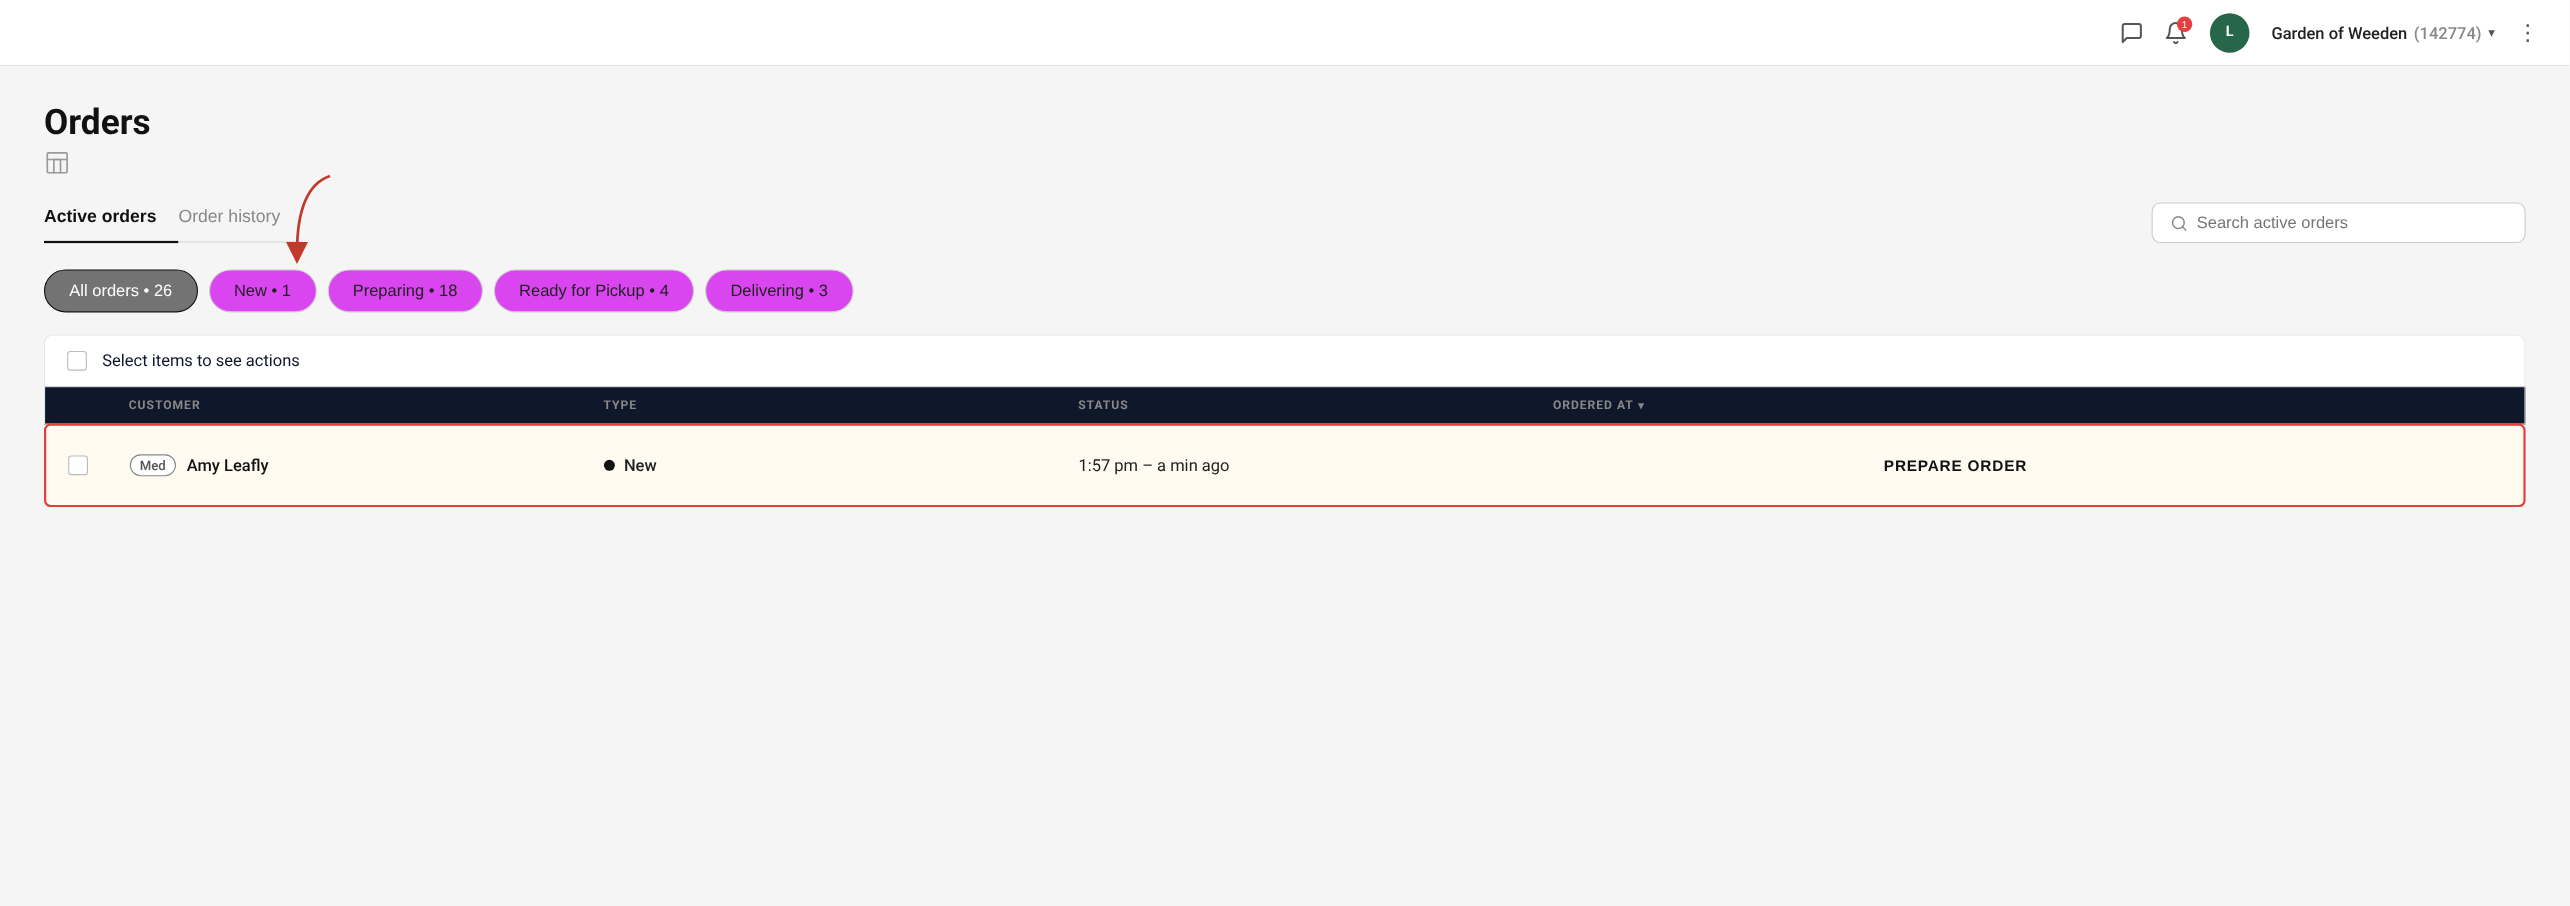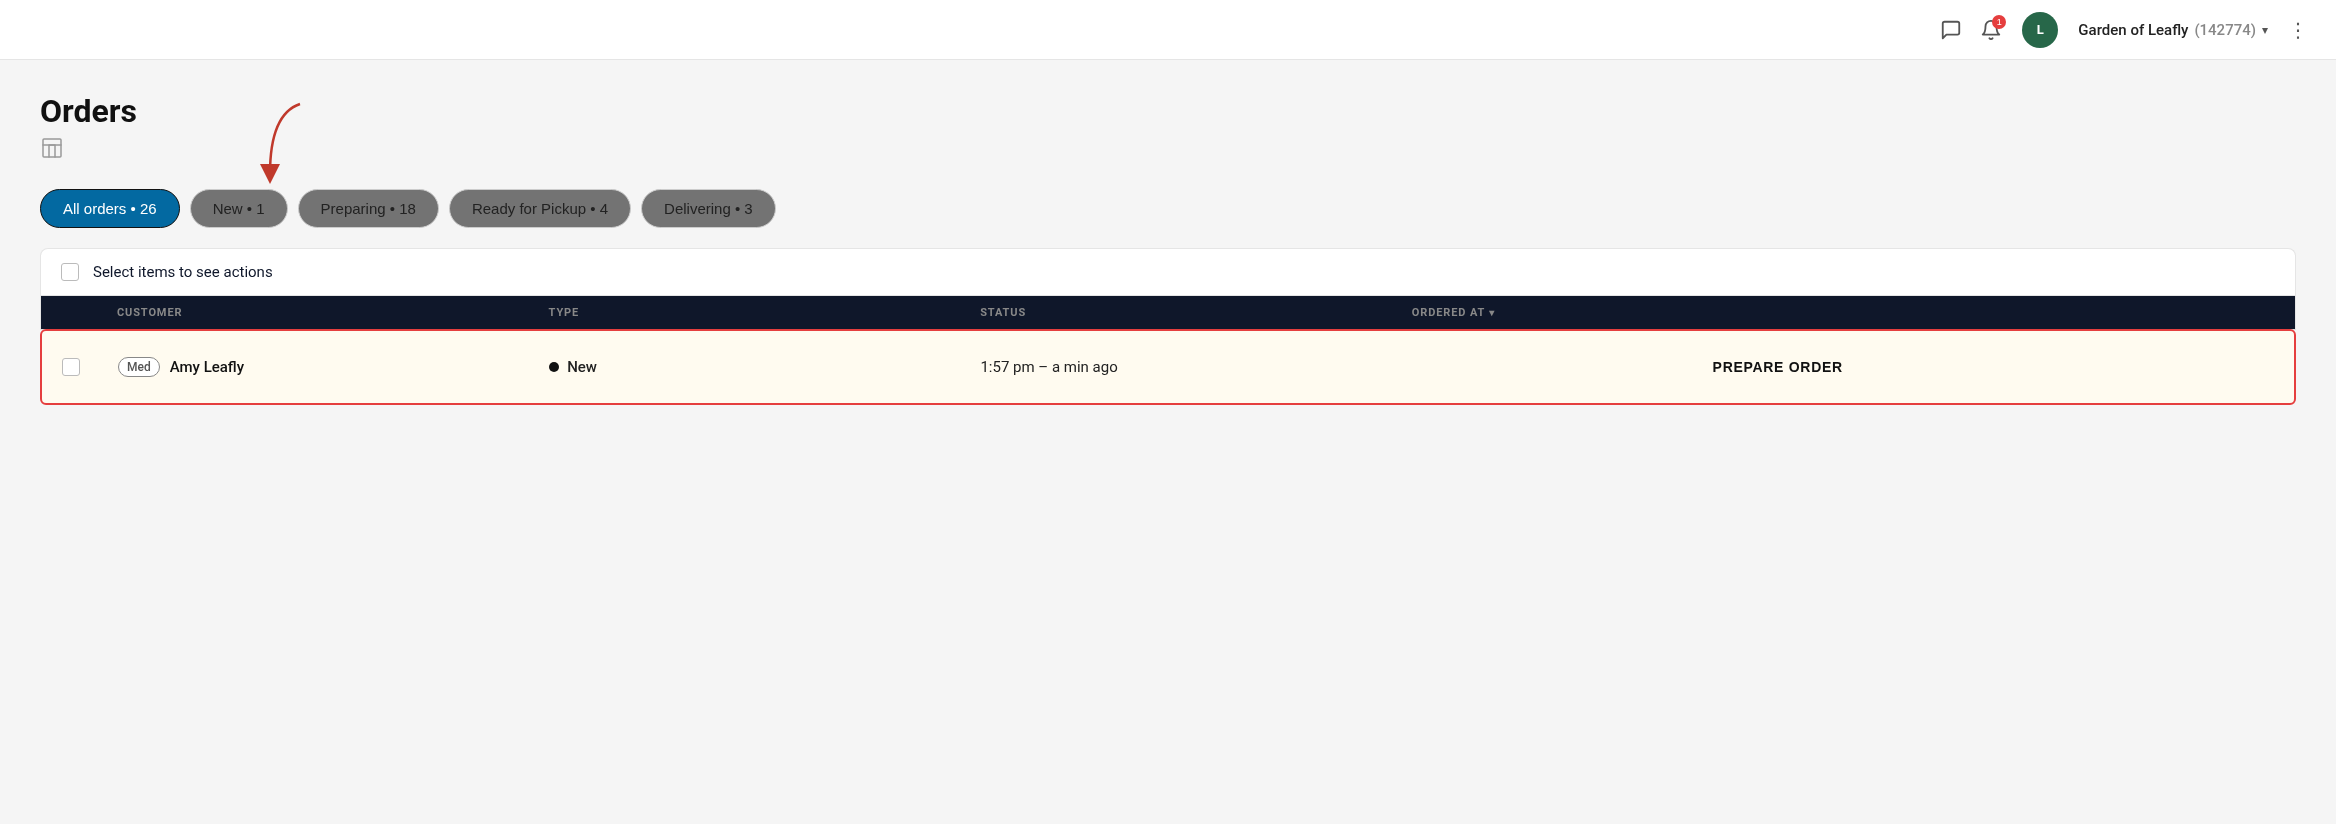--- a/index.html
+++ b/index.html
@@ -135,27 +135,27 @@
       flex-wrap: wrap;
     }
     .pill {
       display: flex;
       align-items: center;
       padding: 10px 22px;
       border-radius: 999px;
       border: 1.5px solid #ccc;
       font-size: 15px;
       font-weight: 500;
-      background: #737373;
+      background: #d946ef;
       cursor: pointer;
       color: #222;
       white-space: nowrap;
     }
     .pill.active {
-      background: #0369a1;
+      background: #737373;
       color: #fff;
       border-color: #111;
     }
     .search-box {
       display: flex;
       align-items: center;
       border: 1.5px solid #ccc;
       border-radius: 8px;
       padding: 9px 16px;
       background: #fff;
@@ -299,39 +299,52 @@
     <button class="topnav-icon-btn" title="Notifications">
       <svg width="22" height="22" viewBox="0 0 24 24" fill="none" stroke="#555" stroke-width="2" stroke-linecap="round" stroke-linejoin="round">
         <path d="M18 8A6 6 0 0 0 6 8c0 7-3 9-3 9h18s-3-2-3-9"></path>
         <path d="M13.73 21a2 2 0 0 1-3.46 0"></path>
       </svg>
       <span class="notif-badge">1</span>
     </button>
   </div>
   <div class="avatar">L</div>
   <div class="store-name">
-    <span>Garden of Leafly</span>
+    <span>Garden of Weeden</span>
     <span style="color:#888;">(142774)</span>
     <span class="chevron">▾</span>
   </div>
   <button class="more-btn">
     <span>⋮</span>
   </button>
 </nav>
 
 <div class="main">
   <h1 class="page-title">Orders</h1>
   <div class="building-icon" style="font-size:20px; color:#888; margin-bottom:14px;">
     <svg width="24" height="24" viewBox="0 0 24 24" fill="none" stroke="#999" stroke-width="1.5" stroke-linecap="round" stroke-linejoin="round">
       <rect x="3" y="3" width="18" height="18" rx="1"></rect>
       <path d="M9 21V9h6v12"></path>
       <path d="M3 9h18"></path>
     </svg>
   </div>
 
+  <div style="display:flex; align-items:flex-end; justify-content:space-between;">
+    <div class="tabs">
+      <button class="tab active">Active orders</button>
+      <button class="tab">Order history</button>
+    </div>
+    <div class="search-box">
+      <svg class="search-icon-svg" width="16" height="16" viewBox="0 0 24 24" fill="none" stroke="#888" stroke-width="2" stroke-linecap="round" stroke-linejoin="round">
+        <circle cx="11" cy="11" r="8"></circle>
+        <line x1="21" y1="21" x2="16.65" y2="16.65"></line>
+      </svg>
+      <input type="text" placeholder="Search active orders" style="">
+    </div>
+  </div>
 
   <div style="position:relative;">
     <div class="filter-bar">
       <div class="filter-pills">
         <button class="pill active">All orders • 26</button>
         <button class="pill">New • 1</button>
         <button class="pill">Preparing • 18</button>
         <button class="pill">Ready for Pickup • 4</button>
         <button class="pill">Delivering • 3</button>
       </div>

